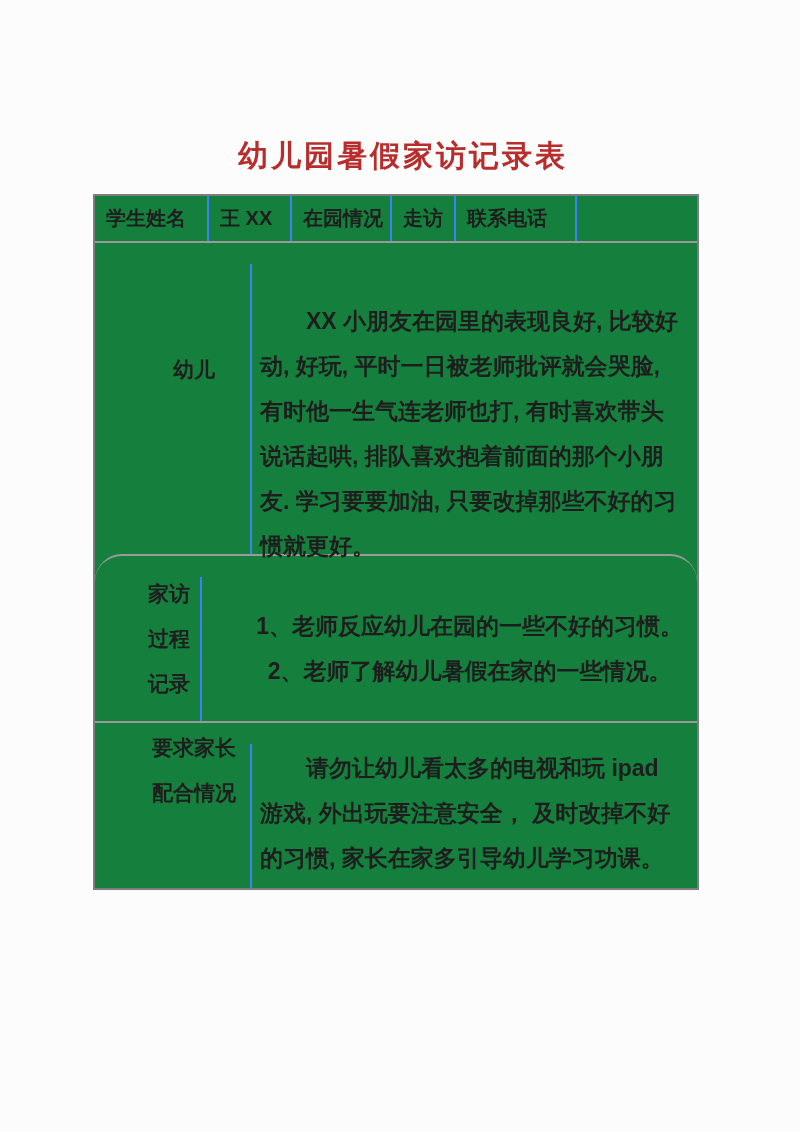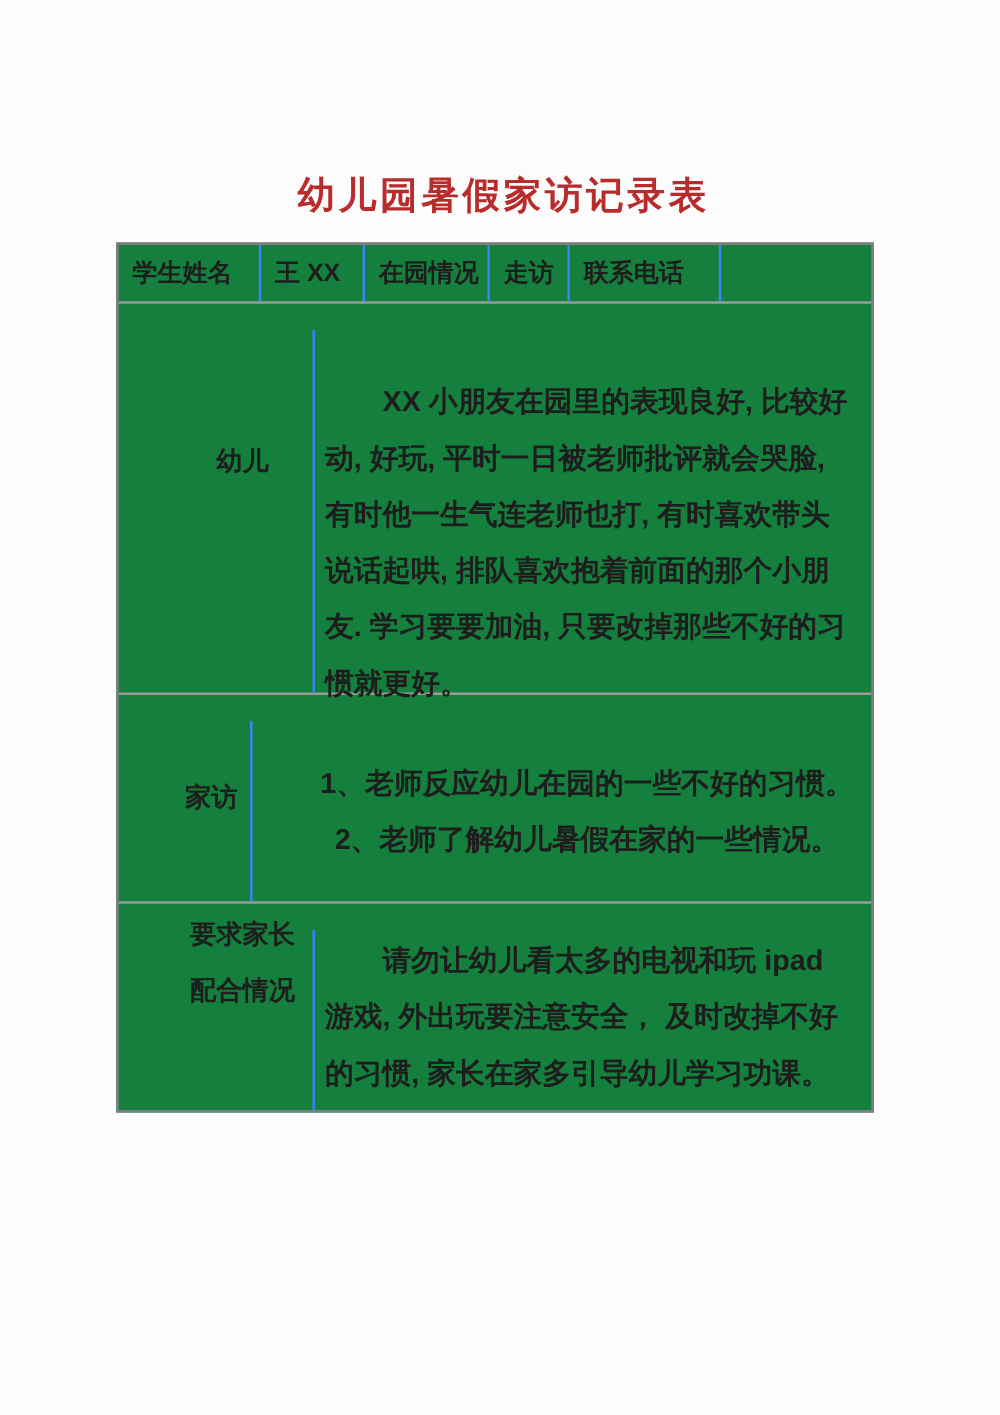--- a/index.html
+++ b/index.html
@@ -73,21 +73,21 @@
   .content-cell {
     flex: 1;
     font-size: 23px; font-weight: bold;
     line-height: 45px;
     padding: 0 14px 0 8px;
     margin-top: 21px;
   }
   .row-care { height: 313px; }
   .row-care .content-cell { padding-top: 35px; }
   .row-care .label-cell .label-inner { position: relative; top: -29px; }
-  .row-process { height: 167px; }
+  .row-process { height: 167px; border-radius: 27px; }
   .row-process .content-cell {
     display: flex; flex-direction: column; justify-content: center; text-align: center;
   }
   .row-require { height: 167px; }
   .row-require .label-cell { justify-content: flex-start; padding-top: 2px; text-align: center; }
   .row-require .content-cell { padding-top: 2px; }
 
   .para { margin: 0; text-indent: 2em; }
   .list-item { padding-left: 2em; white-space: nowrap; }
   .label-line { display: block; }
@@ -119,20 +119,21 @@
       </div>
       <div class="cell content-cell">
         <p class="para">XX 小朋友在园里的表现良好, 比较好动, 好玩, 平时一日被老师批评就会哭脸, 有时他一生气连老师也打, 有时喜欢带头说话起哄, 排队喜欢抱着前面的那个小朋友. 学习要要加油, 只要改掉那些不好的习惯就更好。</p>
       </div>
     </div>
 
     <div class="trow row-process">
       <div class="cell label-cell">
         <span class="label-inner">
           <span class="label-line">家访</span>
+          <span class="label-line">过程记录</span>
         </span>
       </div>
       <div class="cell content-cell">
         <div class="list-item">1、老师反应幼儿在园的一些不好的习惯。</div>
         <div class="list-item">2、老师了解幼儿暑假在家的一些情况。</div>
       </div>
     </div>
 
     <div class="trow row-require">
       <div class="cell label-cell">

